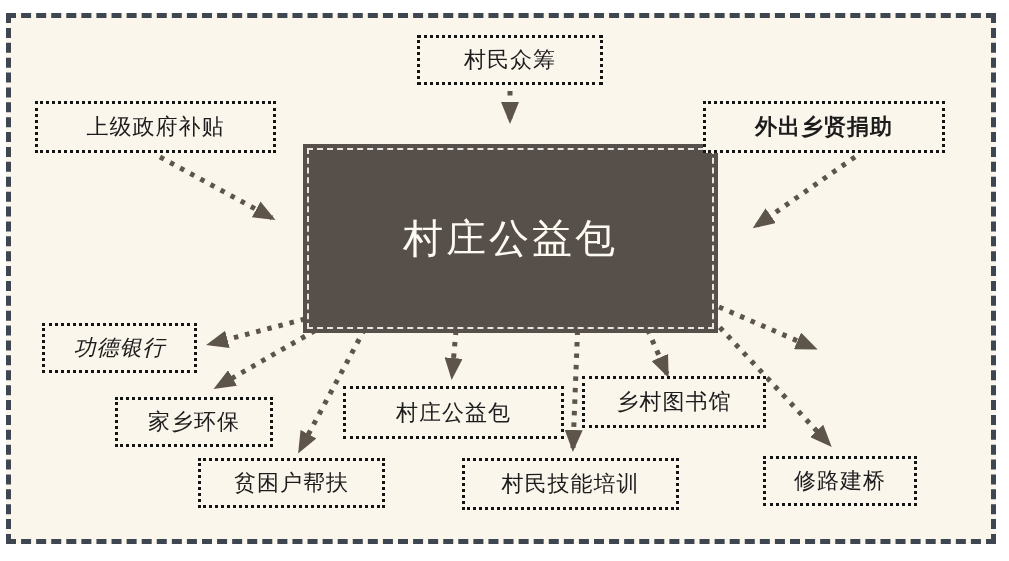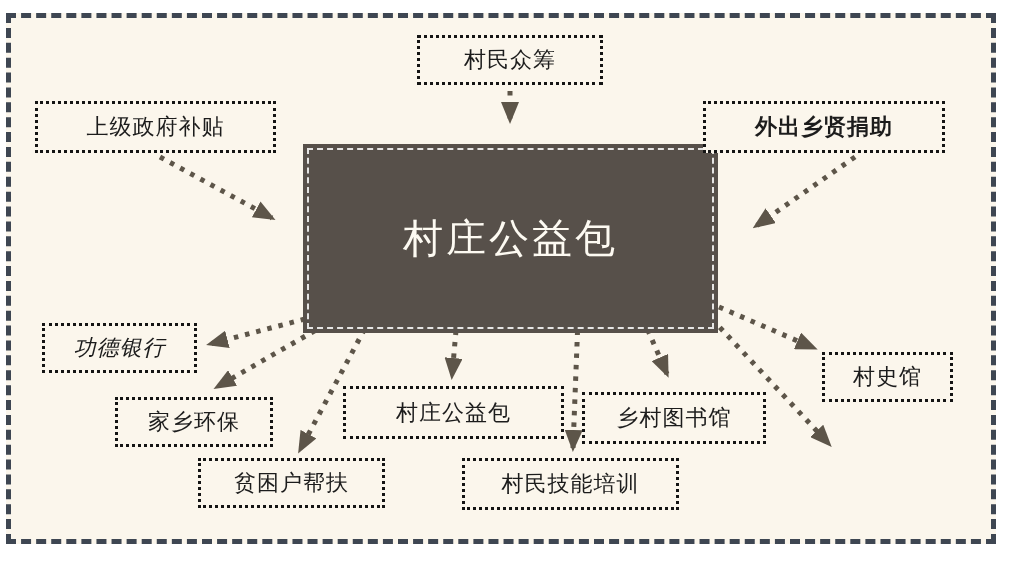--- a/index.html
+++ b/index.html
@@ -50,21 +50,21 @@
     font-size:22px; letter-spacing:1px; white-space:nowrap;
   }
   #n-crowdfunding { left:417px; top:35px;  width:186px; height:50px; }
   #n-gov-subsidy  { left:35px;  top:101px; width:241px; height:52px; }
   #n-sages        { left:703px; top:101px; width:242px; height:52px;font-weight:bold; }
   #n-merit-bank   { left:42px;  top:323px; width:155px; height:50px;font-style:italic; }
   #n-hometown-env { left:115px; top:397px; width:158px; height:50px; }
   #n-poor-help    { left:198px; top:458px; width:187px; height:50px; }
   #n-canteen      { left:343px; top:386px; width:221px; height:53px; }
   #n-training     { left:462px; top:458px; width:217px; height:52px; }
-  #n-library      { left:582px; top:392px; width:184px; height:52px; }
+  #n-library      { left:582px; top:376px; width:184px; height:52px; }
   #n-history      { left:822px; top:352px; width:131px; height:50px; }
   #n-bridge       { left:763px; top:456px; width:154px; height:50px; }
 </style>
 </head>
 <body>
 
 <div class="stage">
 
   <div class="frame"></div>
 
@@ -95,15 +95,15 @@
   <div class="node" id="n-crowdfunding">村民众筹</div>
   <div class="node" id="n-gov-subsidy">上级政府补贴</div>
   <div class="node" id="n-sages">外出乡贤捐助</div>
 
   <div class="node" id="n-merit-bank">功德银行</div>
   <div class="node" id="n-poor-help">贫困户帮扶</div>
   <div class="node" id="n-hometown-env">家乡环保</div>
   <div class="node" id="n-canteen">村庄公益包</div>
   <div class="node" id="n-training">村民技能培训</div>
   <div class="node" id="n-library">乡村图书馆</div>
-  <div class="node" id="n-history">村史馆</div>
+  <div class="node" id="n-bridge">修路建桥</div>
 
 </div>
 
 </body></html>

